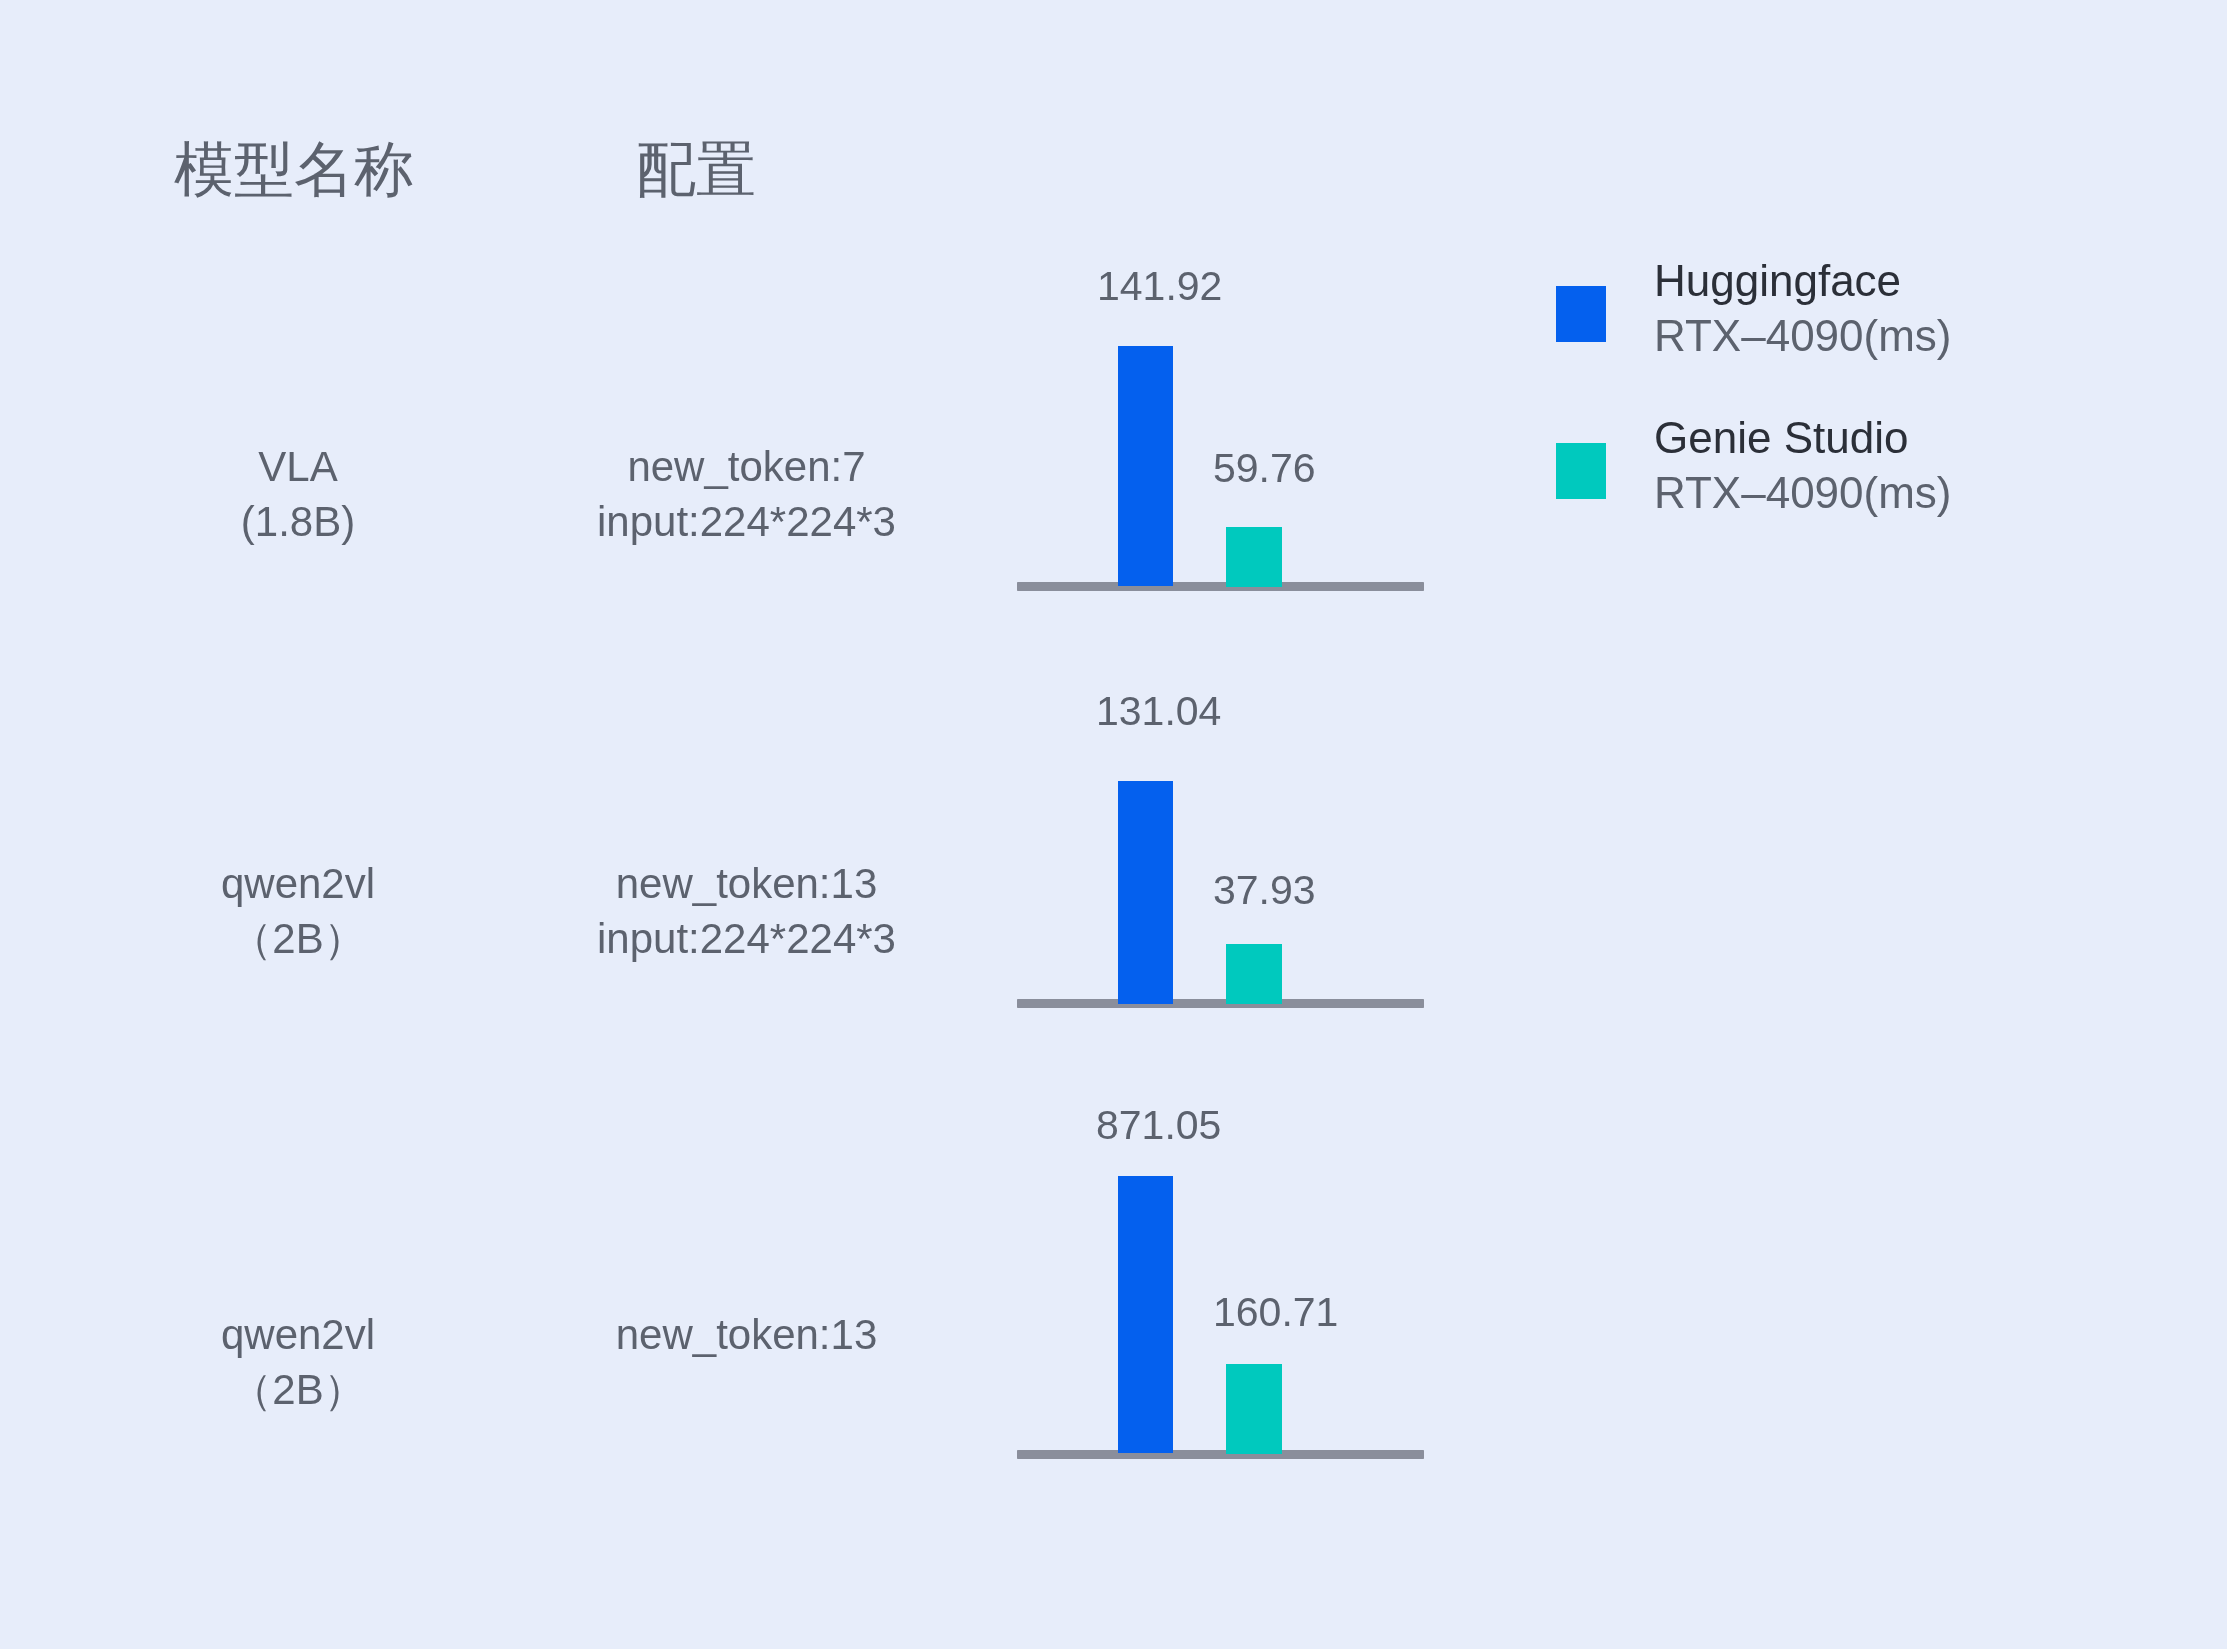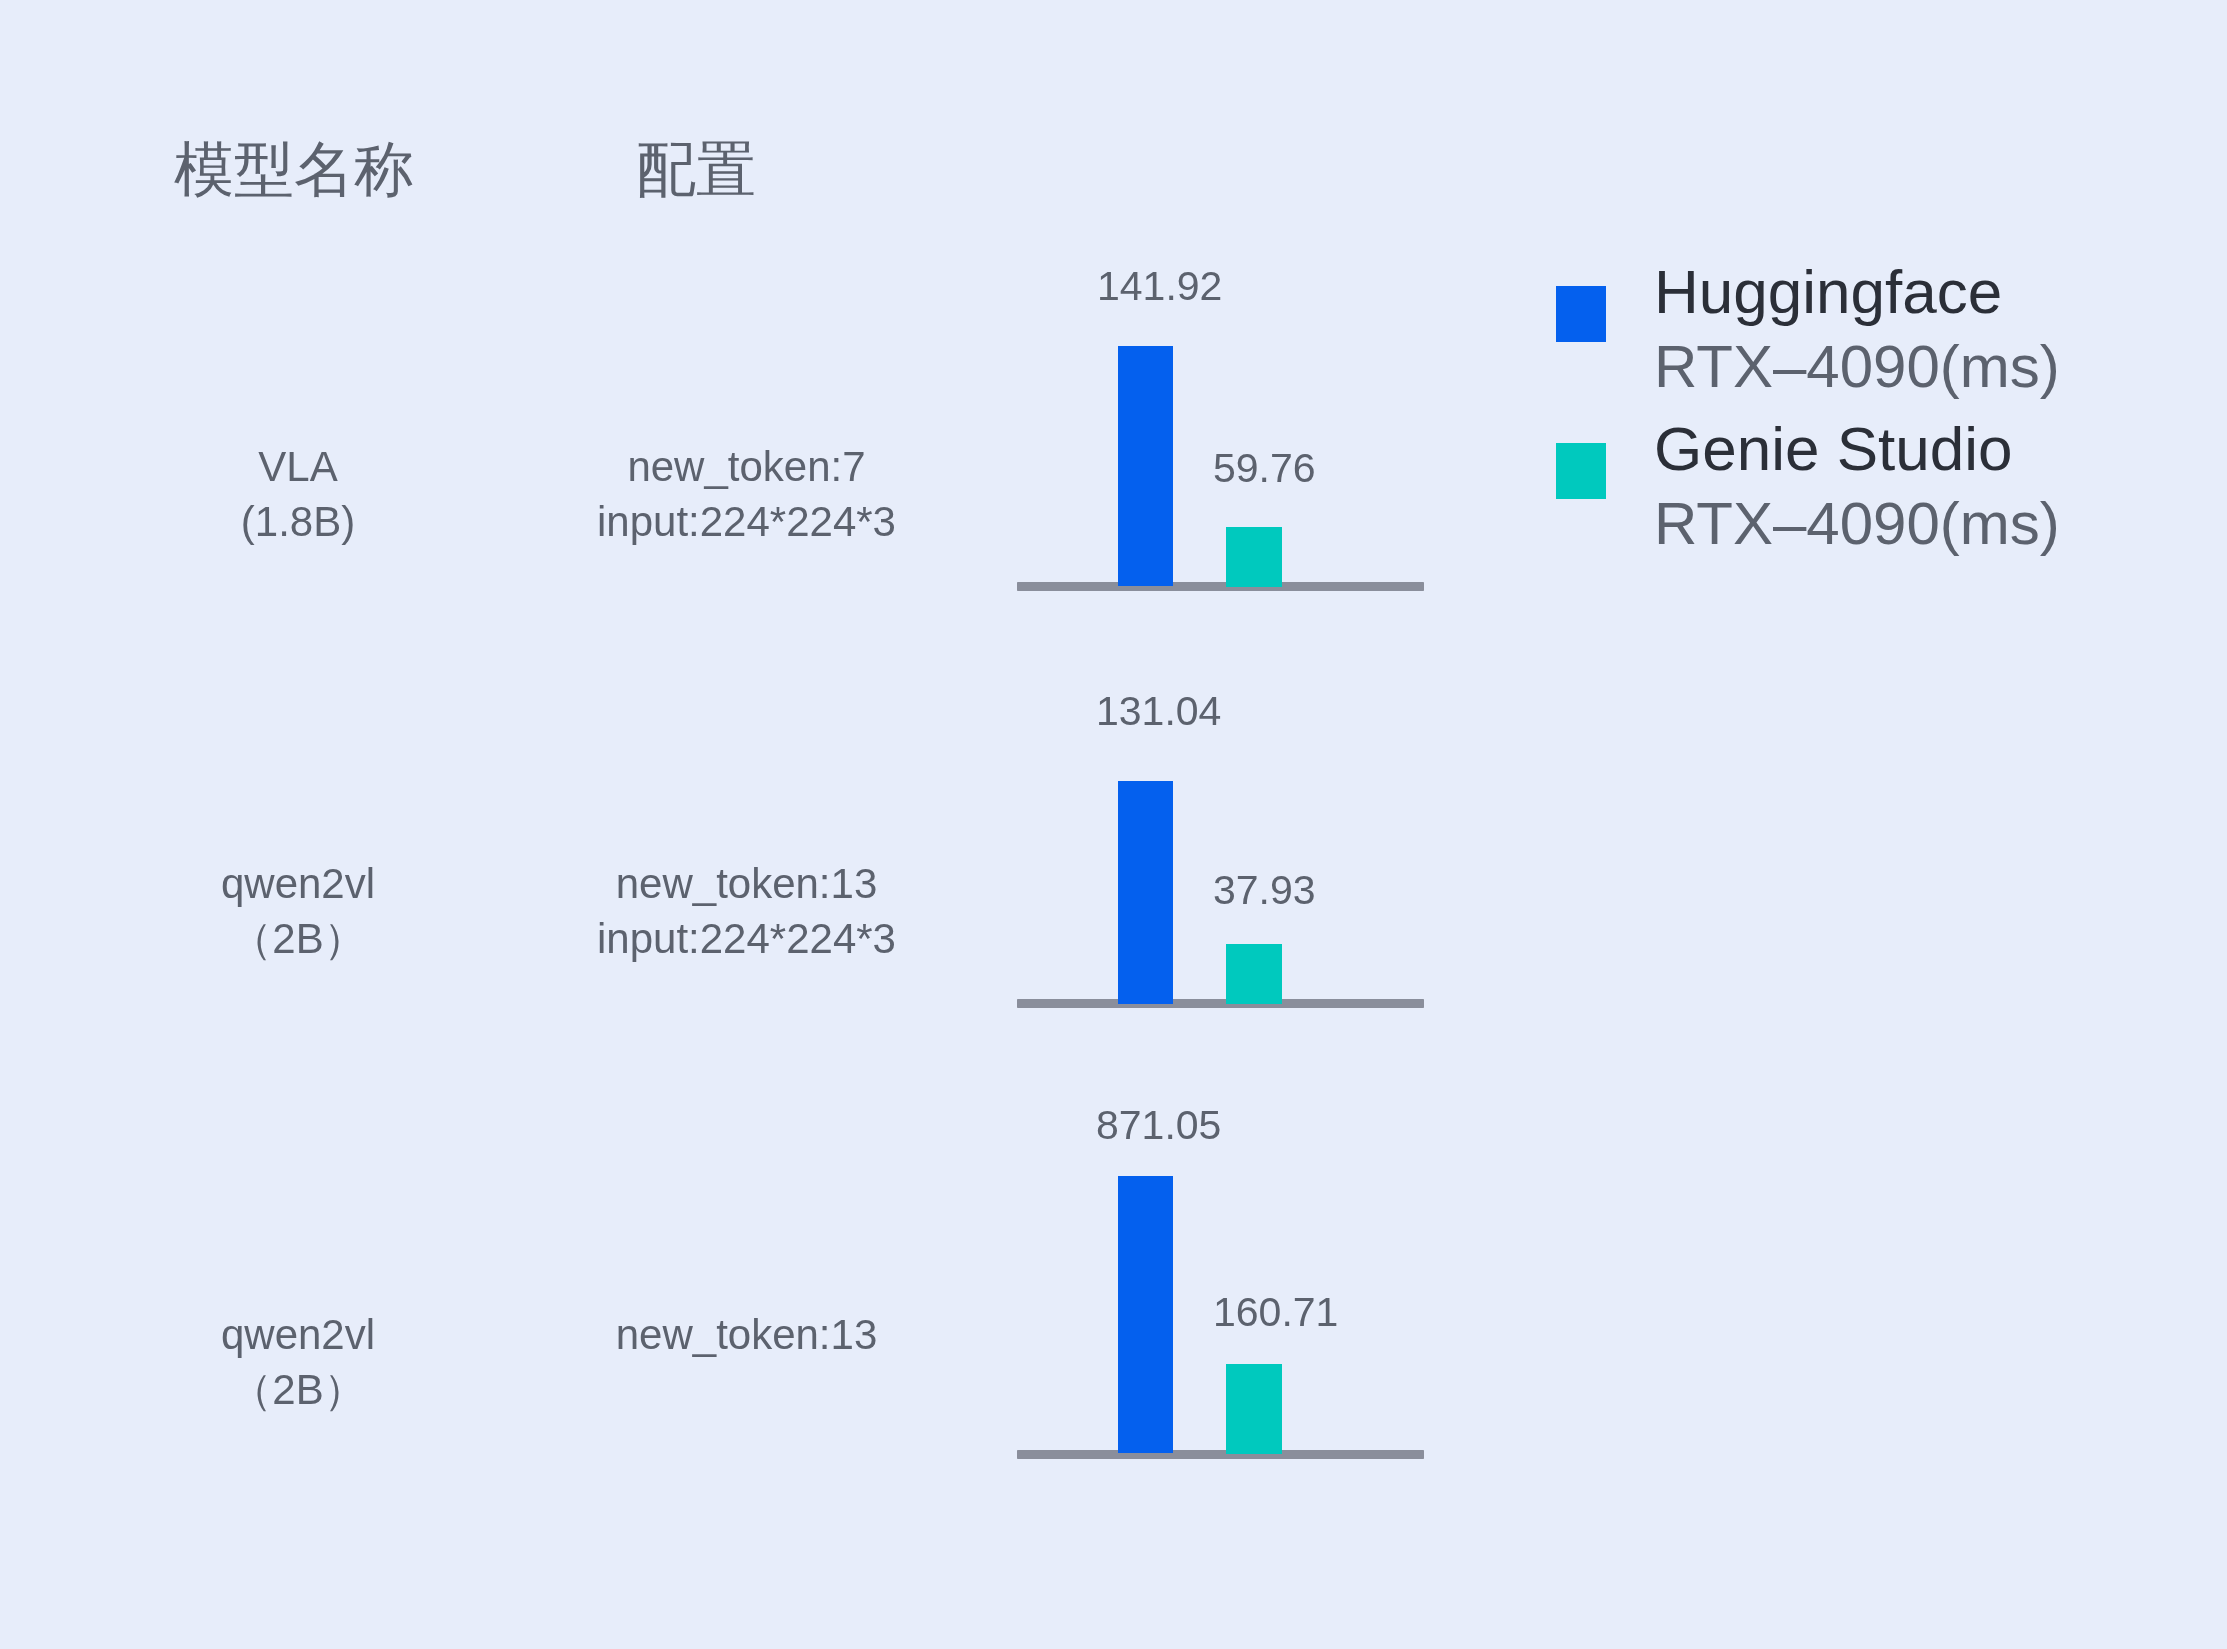--- a/index.html
+++ b/index.html
@@ -99,27 +99,27 @@
   .legend-swatch.genie { background: #00C9BE; top: 31px; }
   .legend-text {
     position: absolute;
     left: 98px;
     top: 0;
     white-space: nowrap;
   }
   .legend-title {
     display: block;
     color: #2B2F38;
-    font-size: 62px;
+    font-size: 44px;
     line-height: 1.2;
   }
   .legend-sub {
     display: block;
     color: #5C626E;
-    font-size: 60px;
+    font-size: 44px;
     line-height: 1.25;
   }
 </style>
 </head>
 <body>
 
 <div id="stage">
 
   <div class="col-header" id="header-model">模型名称</div>
   <div class="col-header" id="header-config">配置</div>

